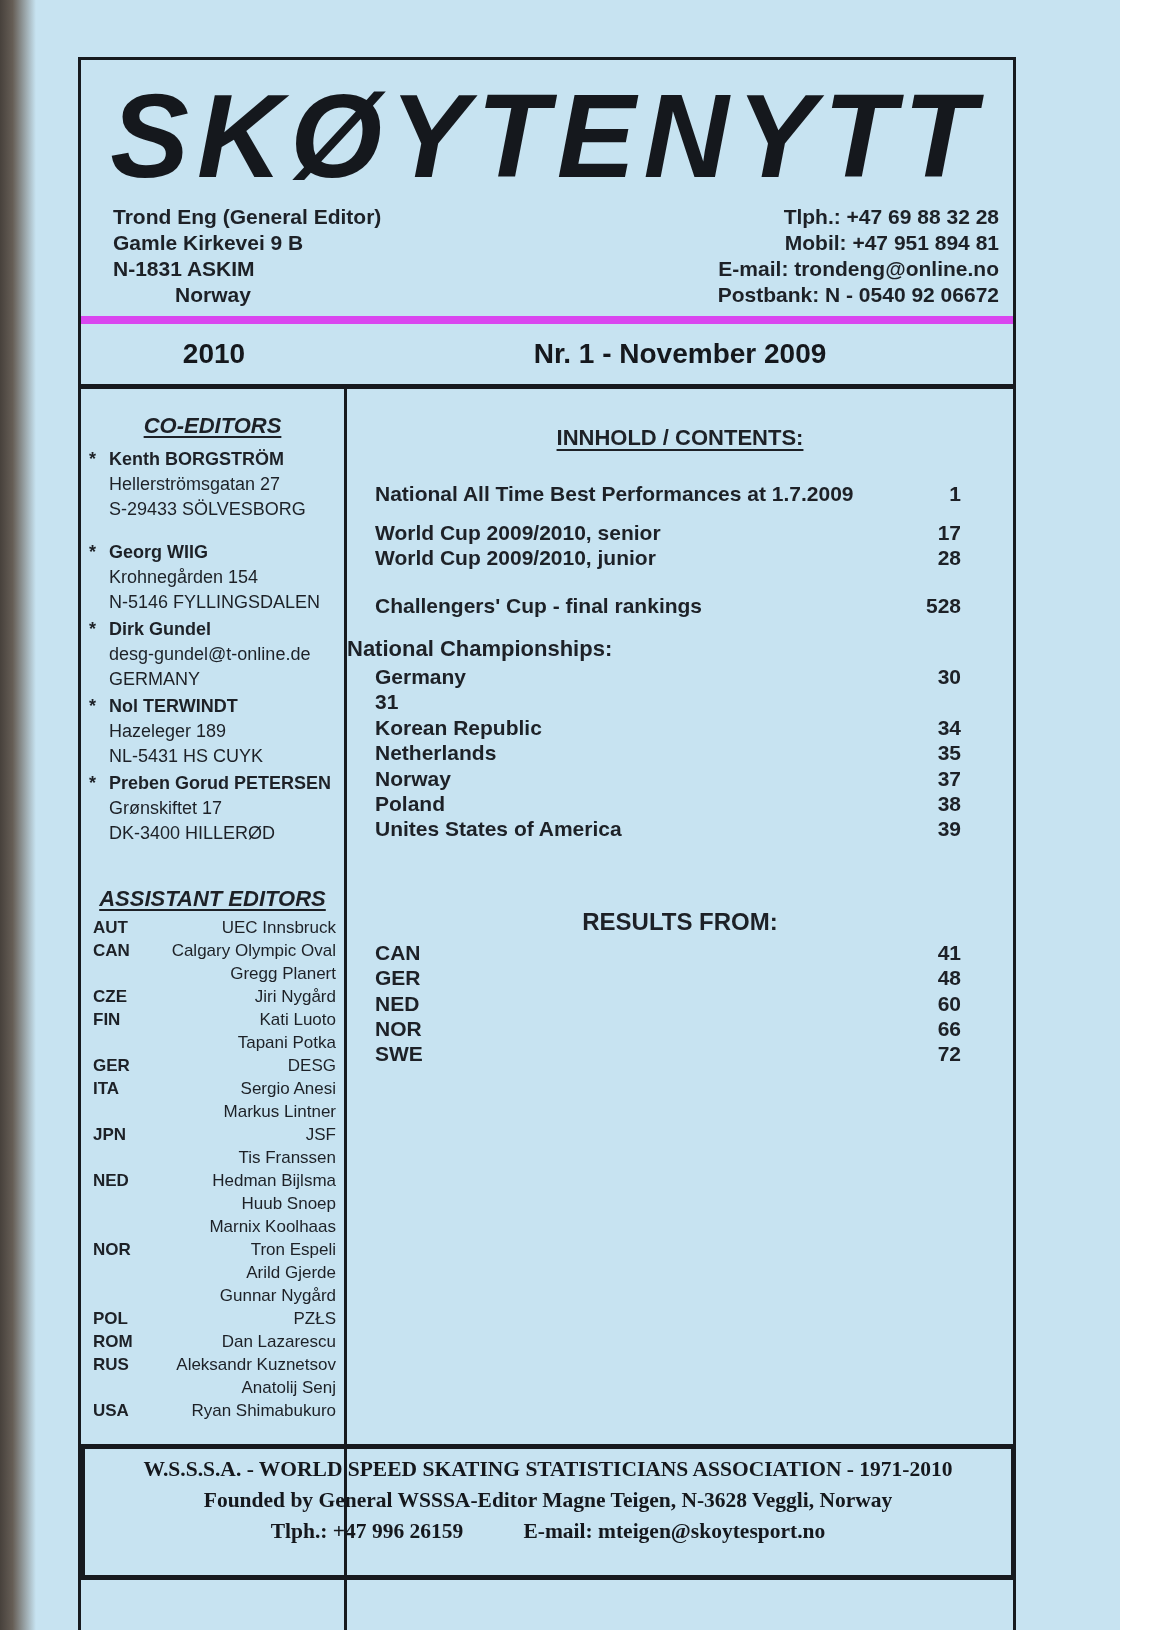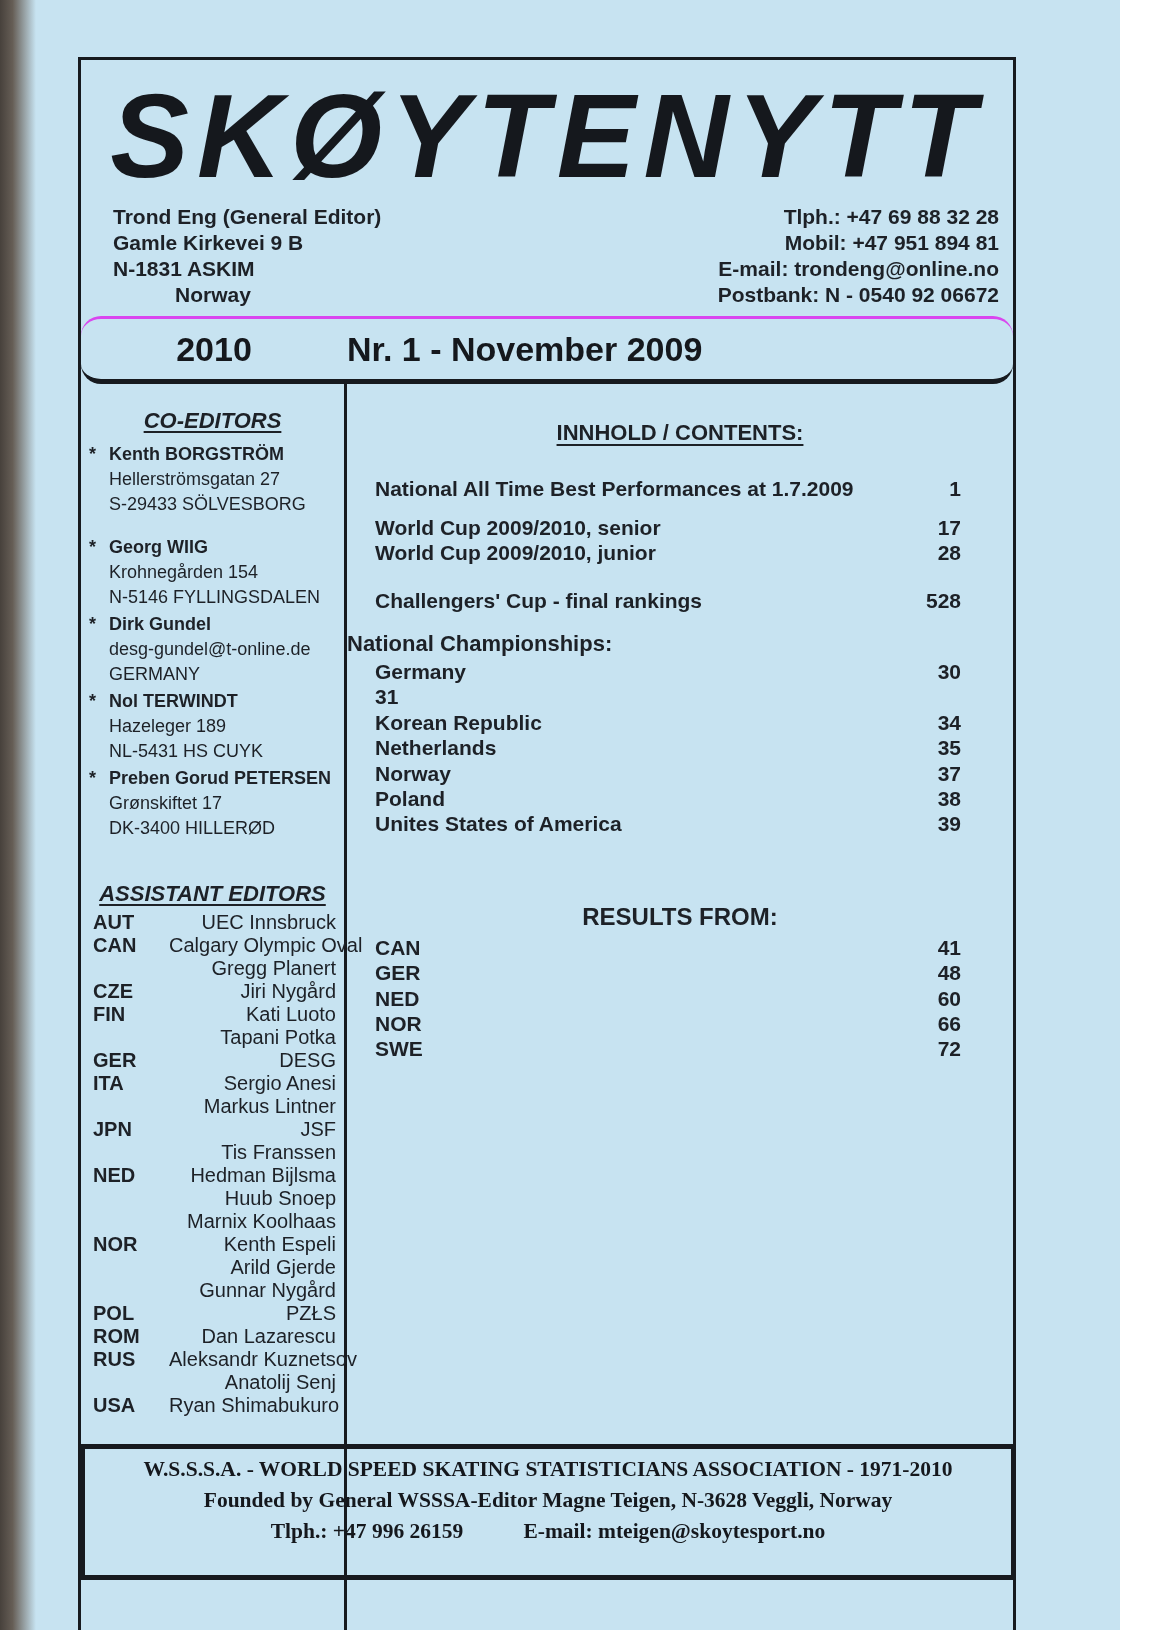--- a/index.html
+++ b/index.html
@@ -18,36 +18,36 @@
   .title{
     text-align:center;font-weight:bold;font-style:italic;
     font-size:118px;line-height:1.02;letter-spacing:8px;padding-top:16px;
     color:#15181d;white-space:nowrap;
   }
   .addr-row{display:flex;justify-content:space-between;align-items:flex-start;
     padding:8px 14px 8px 32px;font-weight:bold;font-size:21px;line-height:26px;}
   .addr-left div{white-space:nowrap;}
   .addr-left .indented{padding-left:62px;}
   .addr-right{text-align:right;}
-  .band{display:flex;align-items:center;border-top:3px solid #d946ef;border-bottom:5px solid #171a1f;
-    font-weight:bold;font-size:34px;height:60px;color:#15181d;border-radius:20px;}
+  .band{display:flex;align-items:center;border-top:8px solid #d946ef;border-bottom:5px solid #171a1f;
+    font-weight:bold;font-size:28px;height:60px;color:#15181d;}
   .band-year{width:266px;text-align:center;}
-  .band-issue{flex:1;text-align:left;}
+  .band-issue{flex:1;text-align:center;}
   .cols{flex:1;display:flex;min-height:0;}
   .sidebar{width:266px;border-right:3px solid #171a1f;box-sizing:border-box;font-size:18px;}
   .side-head{text-align:center;font-weight:bold;font-style:italic;font-size:22px;
     text-decoration:underline;text-underline-offset:3px;margin-top:24px;margin-bottom:8px;}
   .entry{position:relative;padding-left:28px;line-height:25px;margin-bottom:2px;}
   .entry.gap-before{margin-top:18px;}
   .entry .star{position:absolute;left:8px;top:0;font-weight:bold;}
   .ename{font-weight:bold;white-space:nowrap;}
   .eline{white-space:nowrap;}
   .assist-head{text-align:center;font-weight:bold;font-style:italic;font-size:22px;
     text-decoration:underline;text-underline-offset:3px;margin-top:40px;margin-bottom:4px;}
-  .arow{display:flex;padding:0 8px 0 12px;font-size:20px;line-height:23px;}
+  .arow{display:flex;padding:0 8px 0 12px;font-size:17px;line-height:23px;}
   .acode{width:76px;font-weight:bold;flex:none;}
   .aname{flex:1;text-align:right;white-space:nowrap;}
   .main-col{flex:1;min-width:0;}
   .main-head{text-align:center;font-weight:bold;font-size:22px;
     text-decoration:underline;text-underline-offset:4px;margin-top:36px;margin-bottom:30px;}
   .c-row{display:flex;padding:0 52px 0 28px;font-weight:bold;font-size:21px;line-height:25.4px;}
   .c-label{flex:1;}
   .c-page{text-align:right;}
   .gap-sm{height:13px;}
   .gap-md{height:22px;}
@@ -184,21 +184,21 @@
       <div class="arow">
           <span class="acode"></span>
           <span class="aname">Huub Snoep</span>
         </div>
       <div class="arow">
           <span class="acode"></span>
           <span class="aname">Marnix Koolhaas</span>
         </div>
       <div class="arow">
           <span class="acode">NOR</span>
-          <span class="aname">Kenth Espeli</span>
+          <span class="aname">Tron Espeli</span>
         </div>
       <div class="arow">
           <span class="acode"></span>
           <span class="aname">Arild Gjerde</span>
         </div>
       <div class="arow">
           <span class="acode"></span>
           <span class="aname">Gunnar Nygård</span>
         </div>
       <div class="arow">

